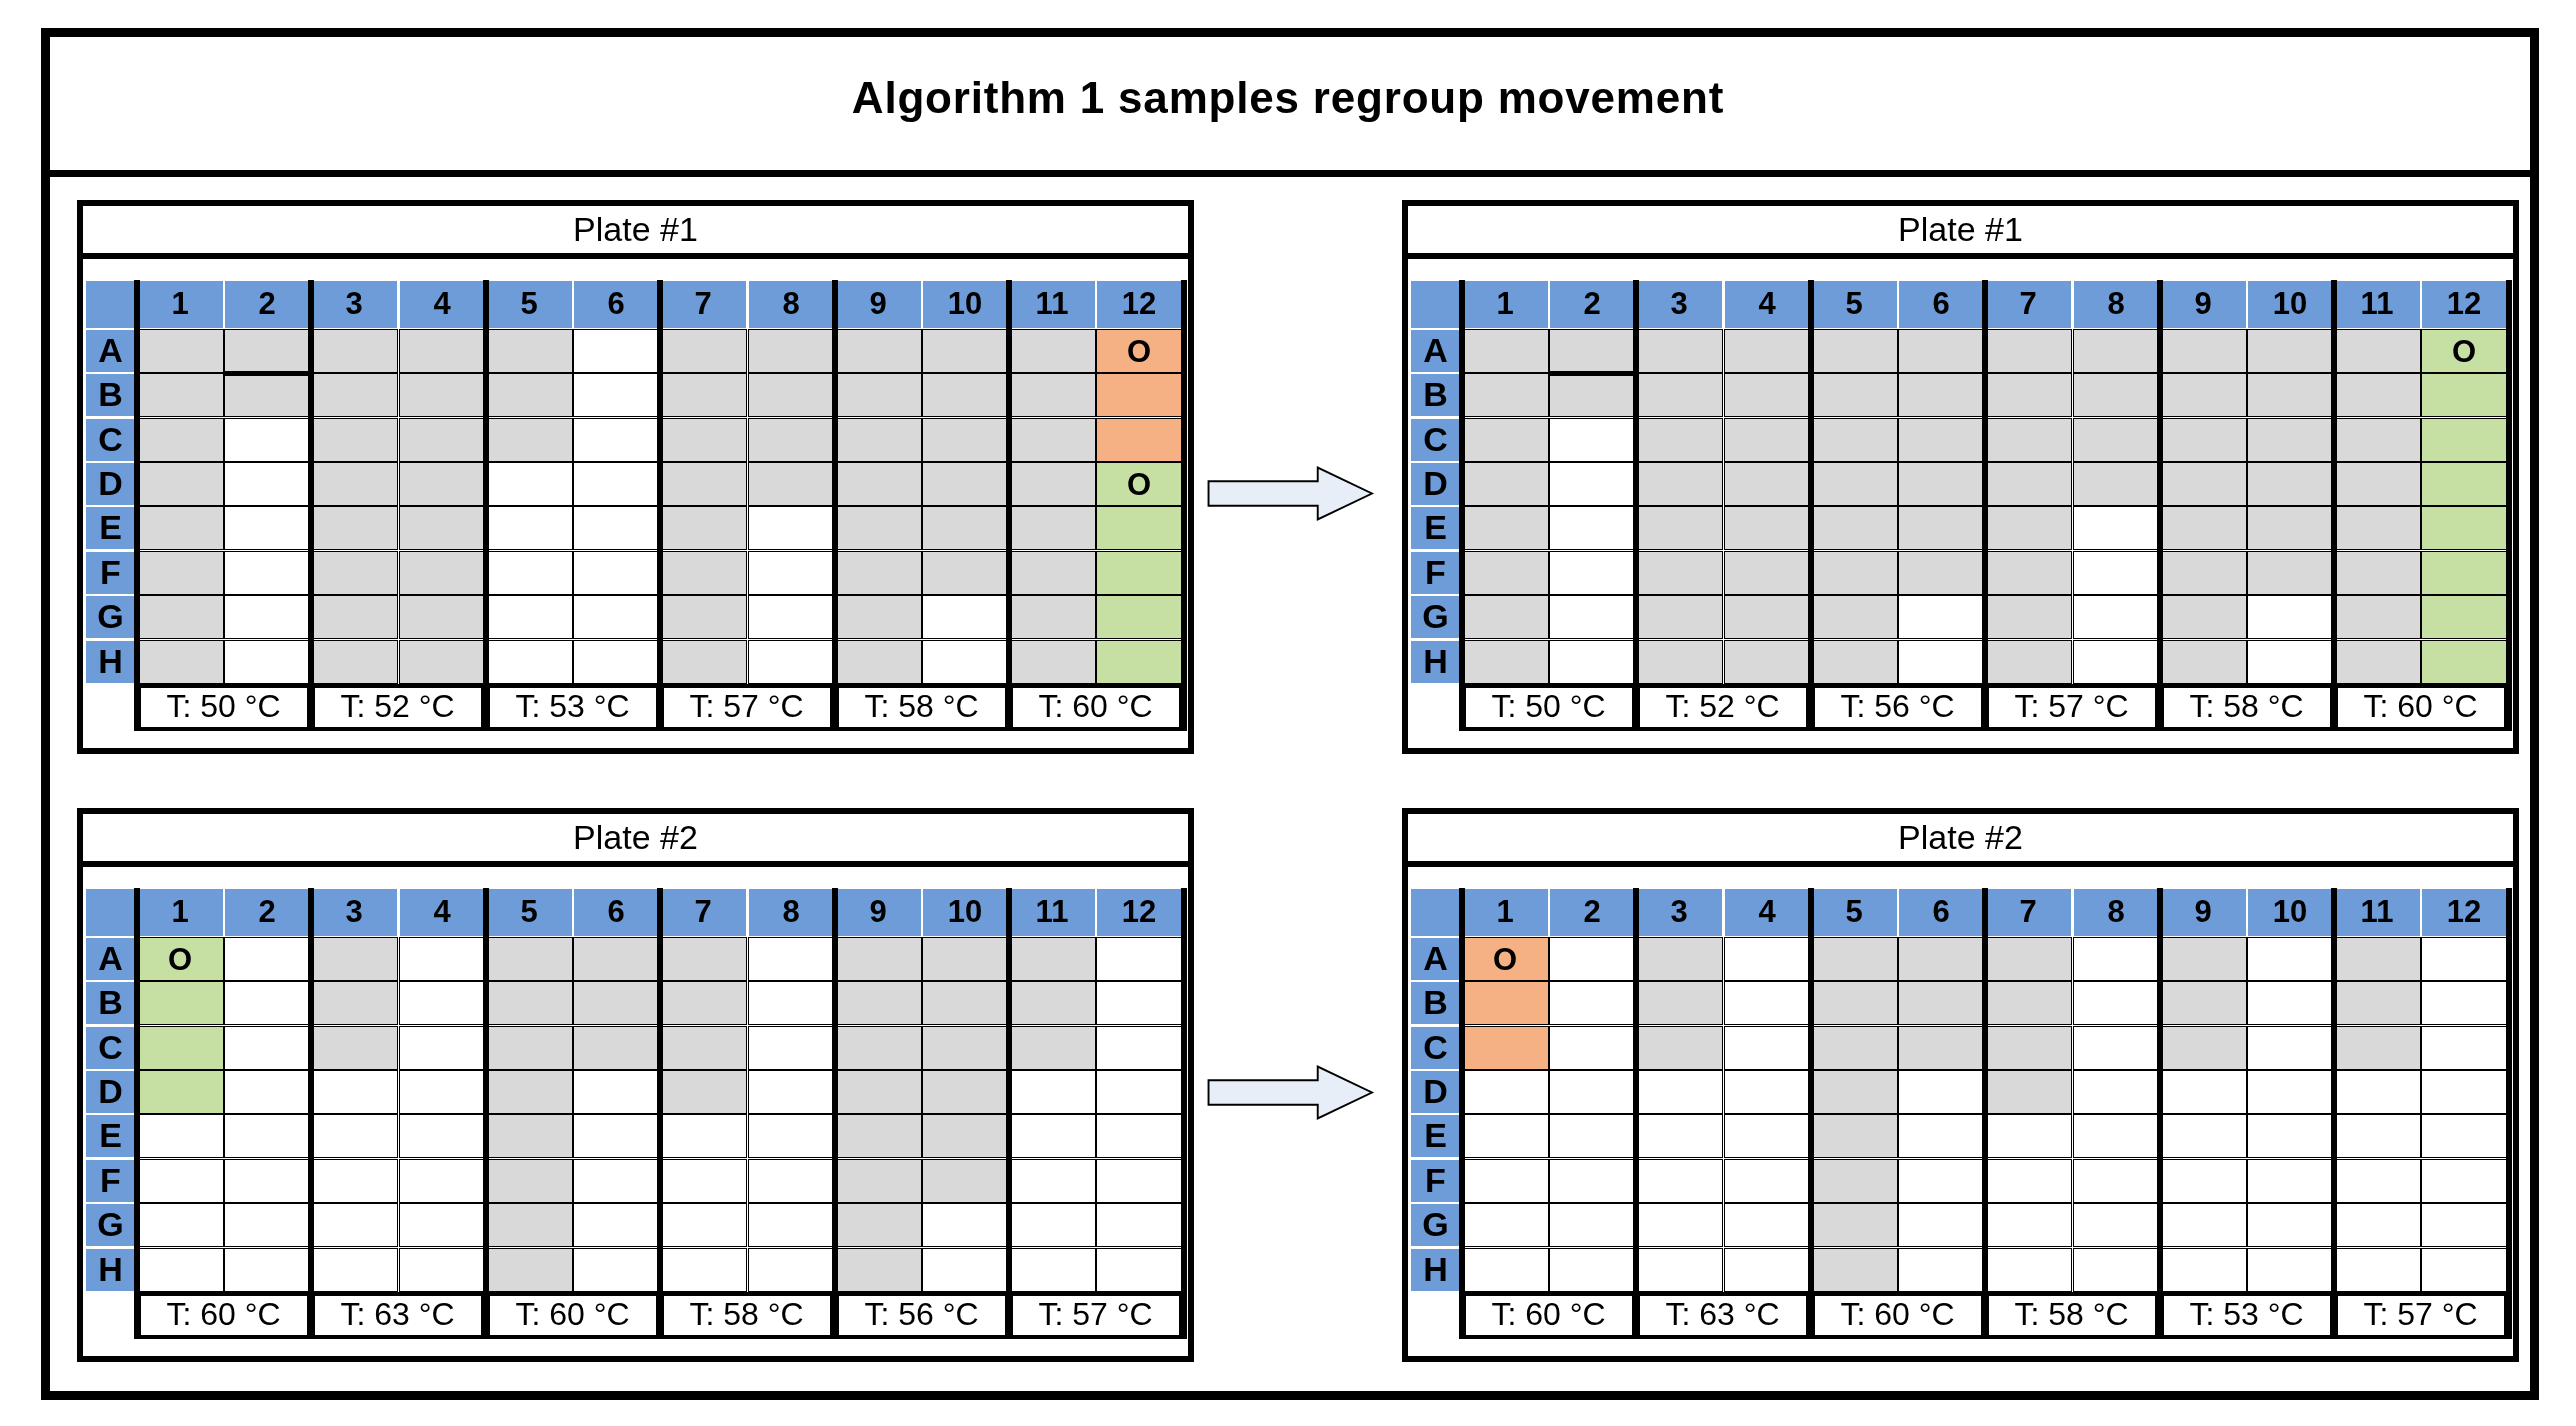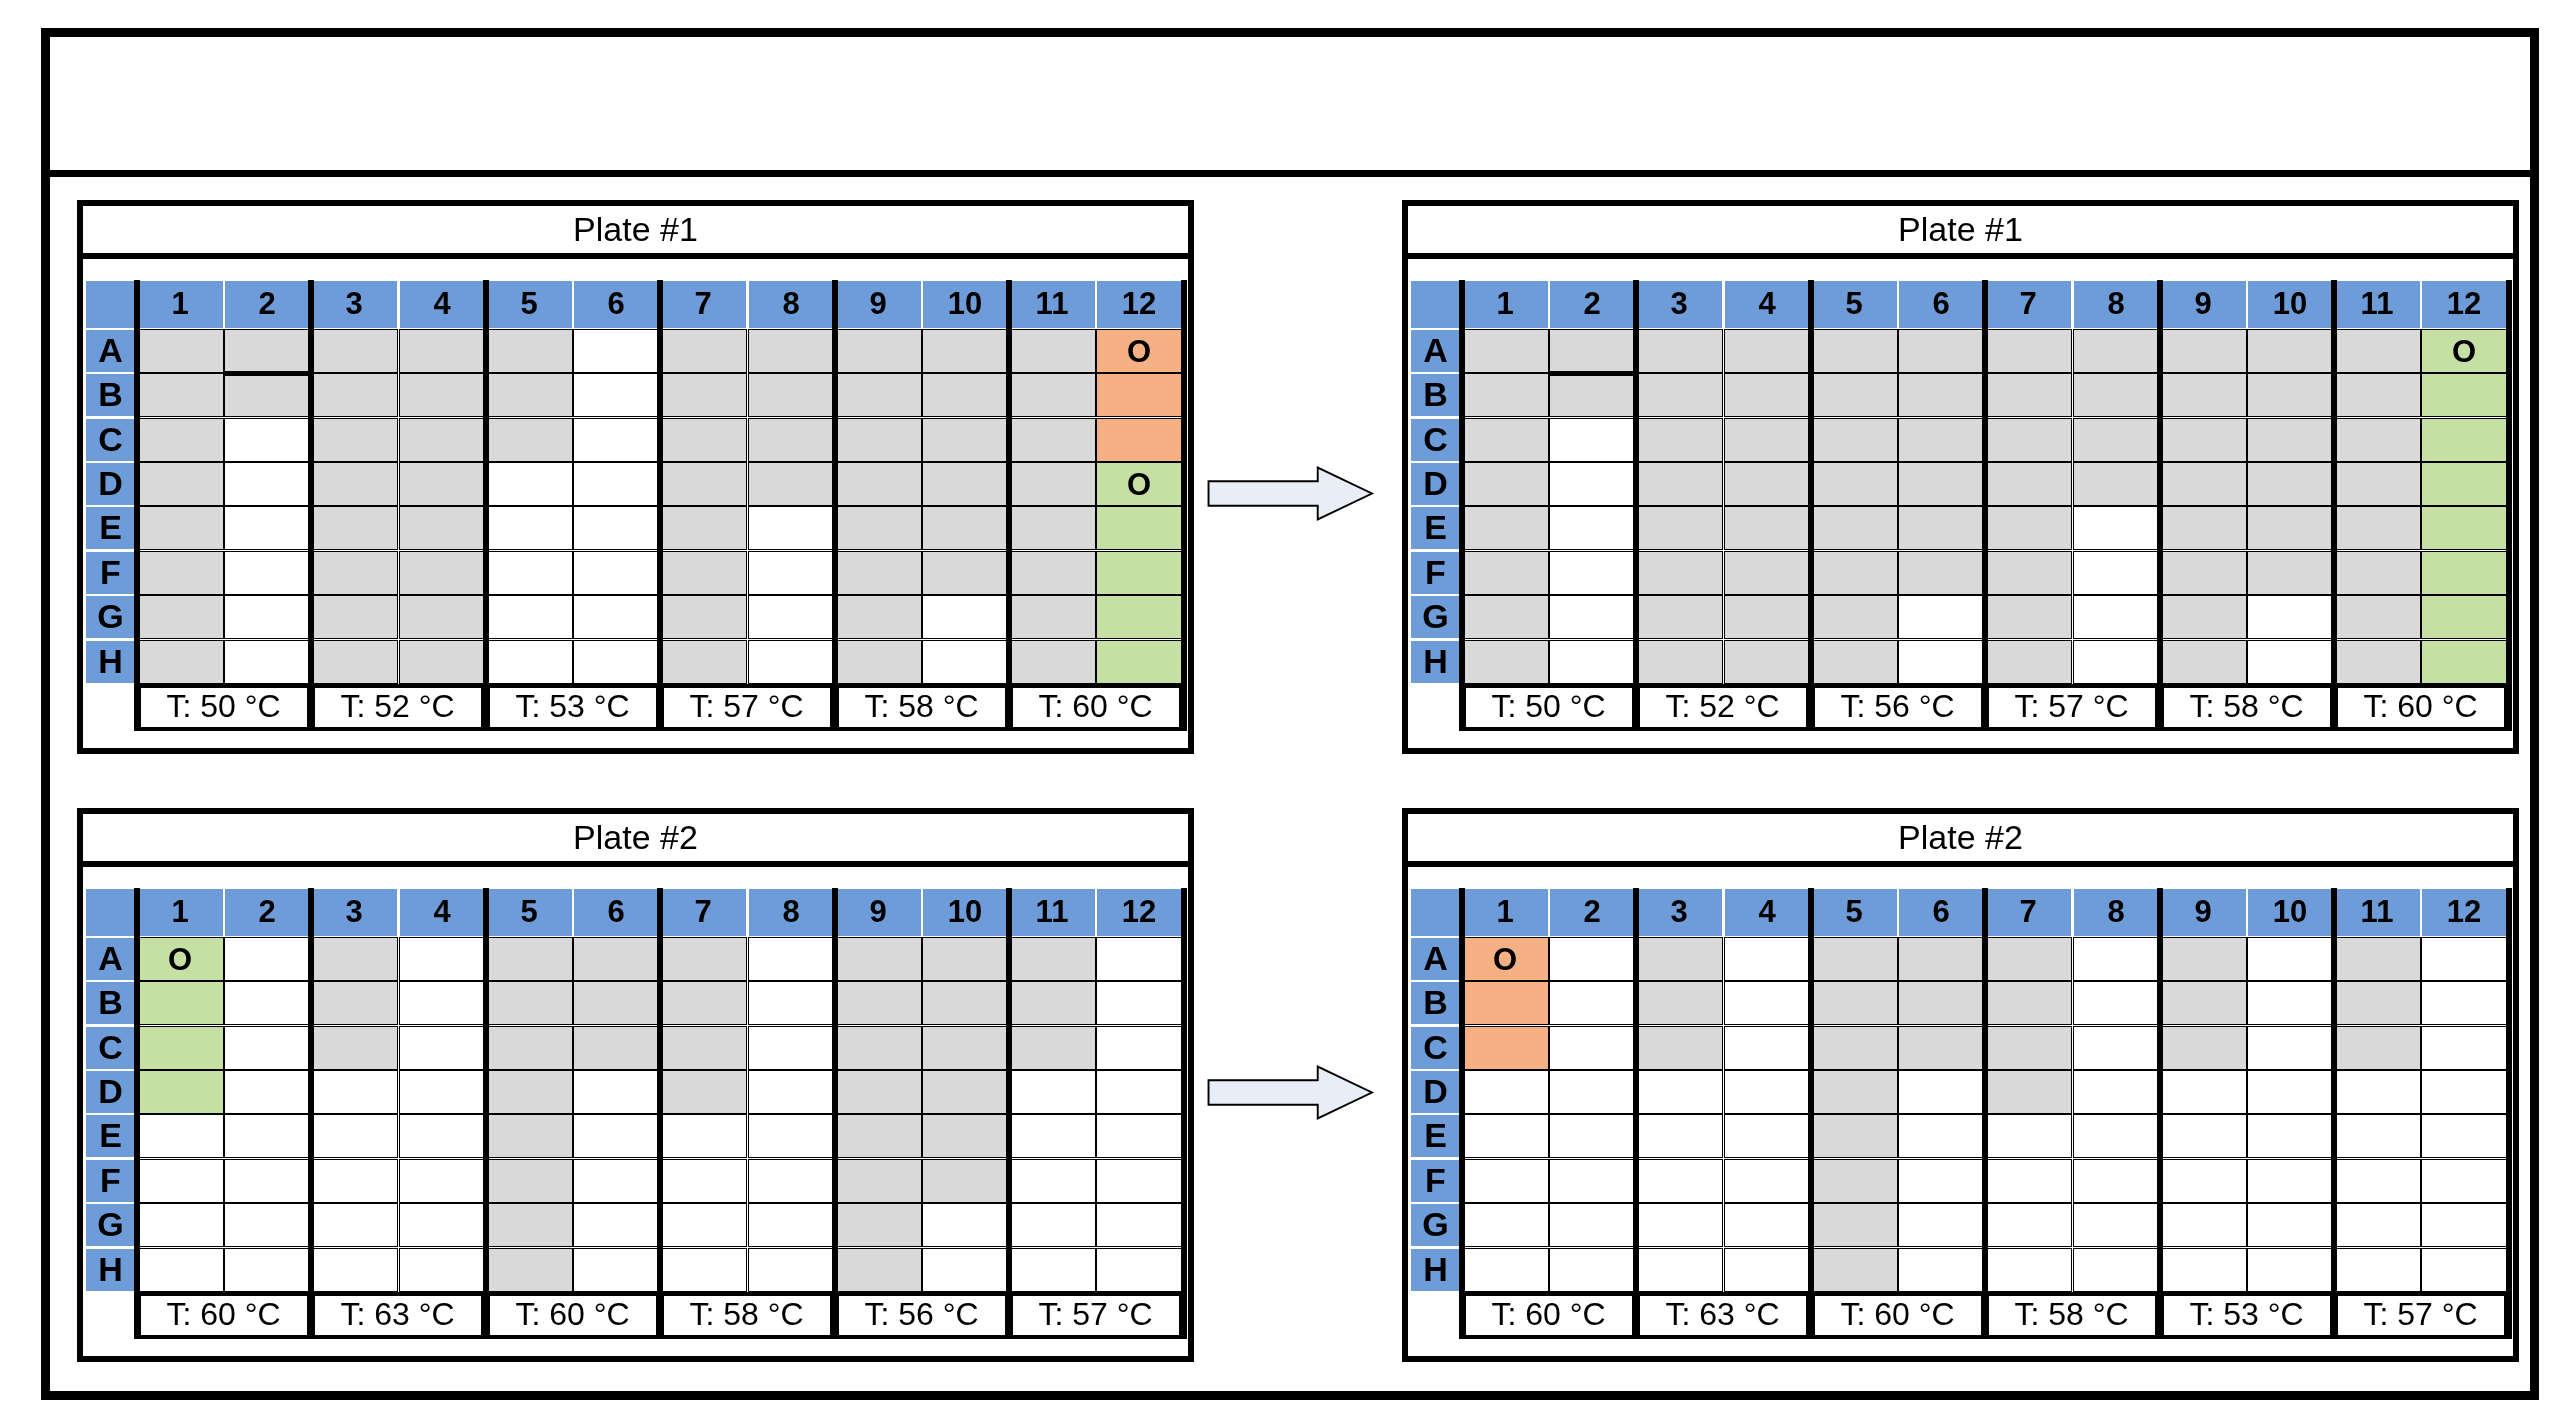--- a/index.html
+++ b/index.html
@@ -20,20 +20,21 @@
   .a2line{position:absolute;height:4.6px;background:#000;}
   .tempbox{position:absolute;box-sizing:border-box;height:47px;background:#fff;border:4.6px solid #000;
            font-size:32px;text-align:center;line-height:37px;}
   .arrow{position:absolute;width:168px;height:69px;}
 </style>
 </head>
 <body>
 
 <div id="canvas">
   <div id="outer"></div>
+  <div class="fig-title">Algorithm 1 samples regroup movement</div>
   <div class="title-divider"></div>
 
   <div class="plate" style="left:77px;top:200px;">
     <div class="plate-title">Plate #1</div>
     <div class="grid">
         <div class="cell hdr" style="left: 0px; top: 0px; width: 52px; height: 49px;"></div>
         <div class="cell hdr" style="left: 52px; top: 0px; width: 87px; height: 49px; line-height: 46px;">1</div>
         <div class="cell hdr" style="left: 139px; top: 0px; width: 87px; height: 49px; line-height: 46px;">2</div>
         <div class="cell hdr" style="left: 226px; top: 0px; width: 87px; height: 49px; line-height: 46px;">3</div>
         <div class="cell hdr" style="left: 314px; top: 0px; width: 87px; height: 49px; line-height: 46px;">4</div>

